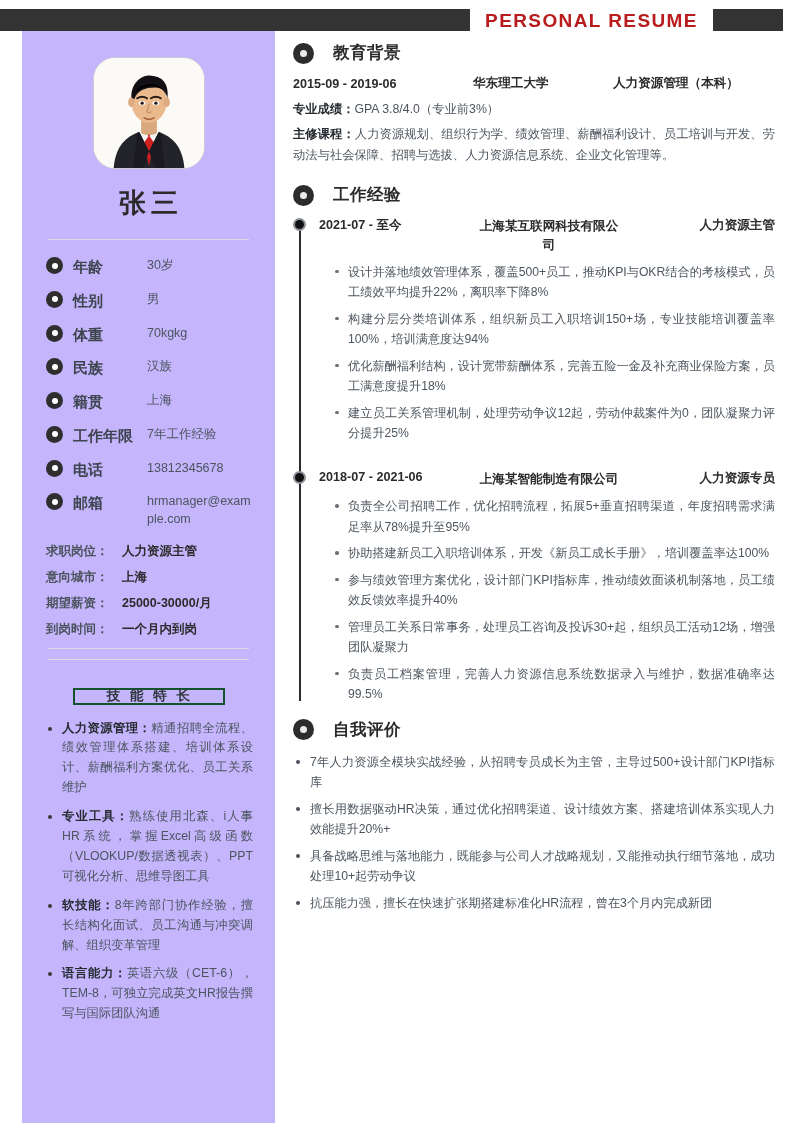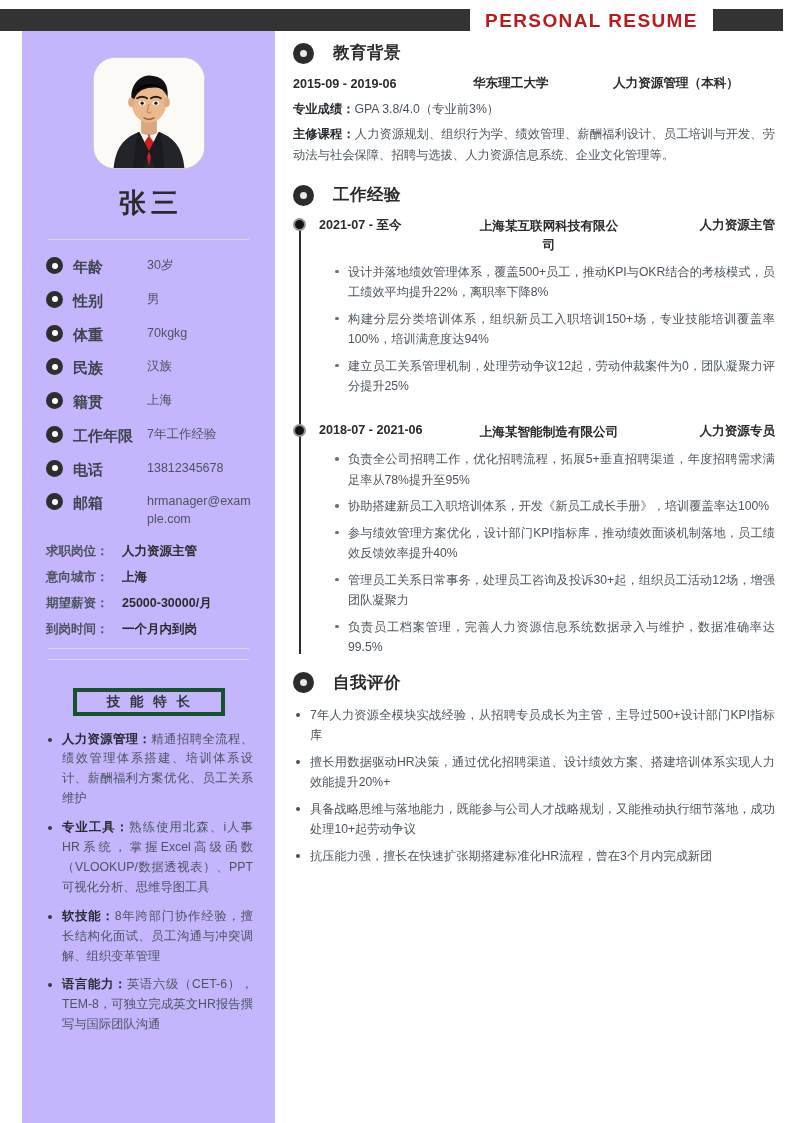--- a/index.html
+++ b/index.html
@@ -167,22 +167,22 @@
 
   .divider2 {
     height: 1px;
     background: #d8dbe0;
     margin: 10px 4px;
   }
 
   .skill-badge {
     margin: 28px auto 0 auto;
     width: 152px;
-    height: 28px;
-    border: 4px solid #14532d;
+    height: 17px;
+    border: 2px solid #14532d;
     display: flex;
     align-items: center;
     justify-content: center;
   }
   .skill-badge span {
     font-size: 13.5px;
     font-weight: bold;
     color: #30363d;
     letter-spacing: 3px;
     padding-left: 3px;
@@ -541,20 +541,21 @@
         <div class="job">
           <span class="job-dot"></span>
           <div class="job-head">
             <span class="job-date">2021-07 - 至今</span>
             <span class="job-company">上海某互联网科技有限公司</span>
             <span class="job-role">人力资源主管</span>
           </div>
           <ul class="bullets">
             <li>设计并落地绩效管理体系，覆盖500+员工，推动KPI与OKR结合的考核模式，员工绩效平均提升22%，离职率下降8%</li>
             <li>构建分层分类培训体系，组织新员工入职培训150+场，专业技能培训覆盖率100%，培训满意度达94%</li>
+            <li>优化薪酬福利结构，设计宽带薪酬体系，完善五险一金及补充商业保险方案，员工满意度提升18%</li>
             <li>建立员工关系管理机制，处理劳动争议12起，劳动仲裁案件为0，团队凝聚力评分提升25%</li>
           </ul>
         </div>
 
         <div class="job" style="margin-top:26px;">
           <span class="job-dot"></span>
           <div class="job-head">
             <span class="job-date">2018-07 - 2021-06</span>
             <span class="job-company">上海某智能制造有限公司</span>
             <span class="job-role">人力资源专员</span>

